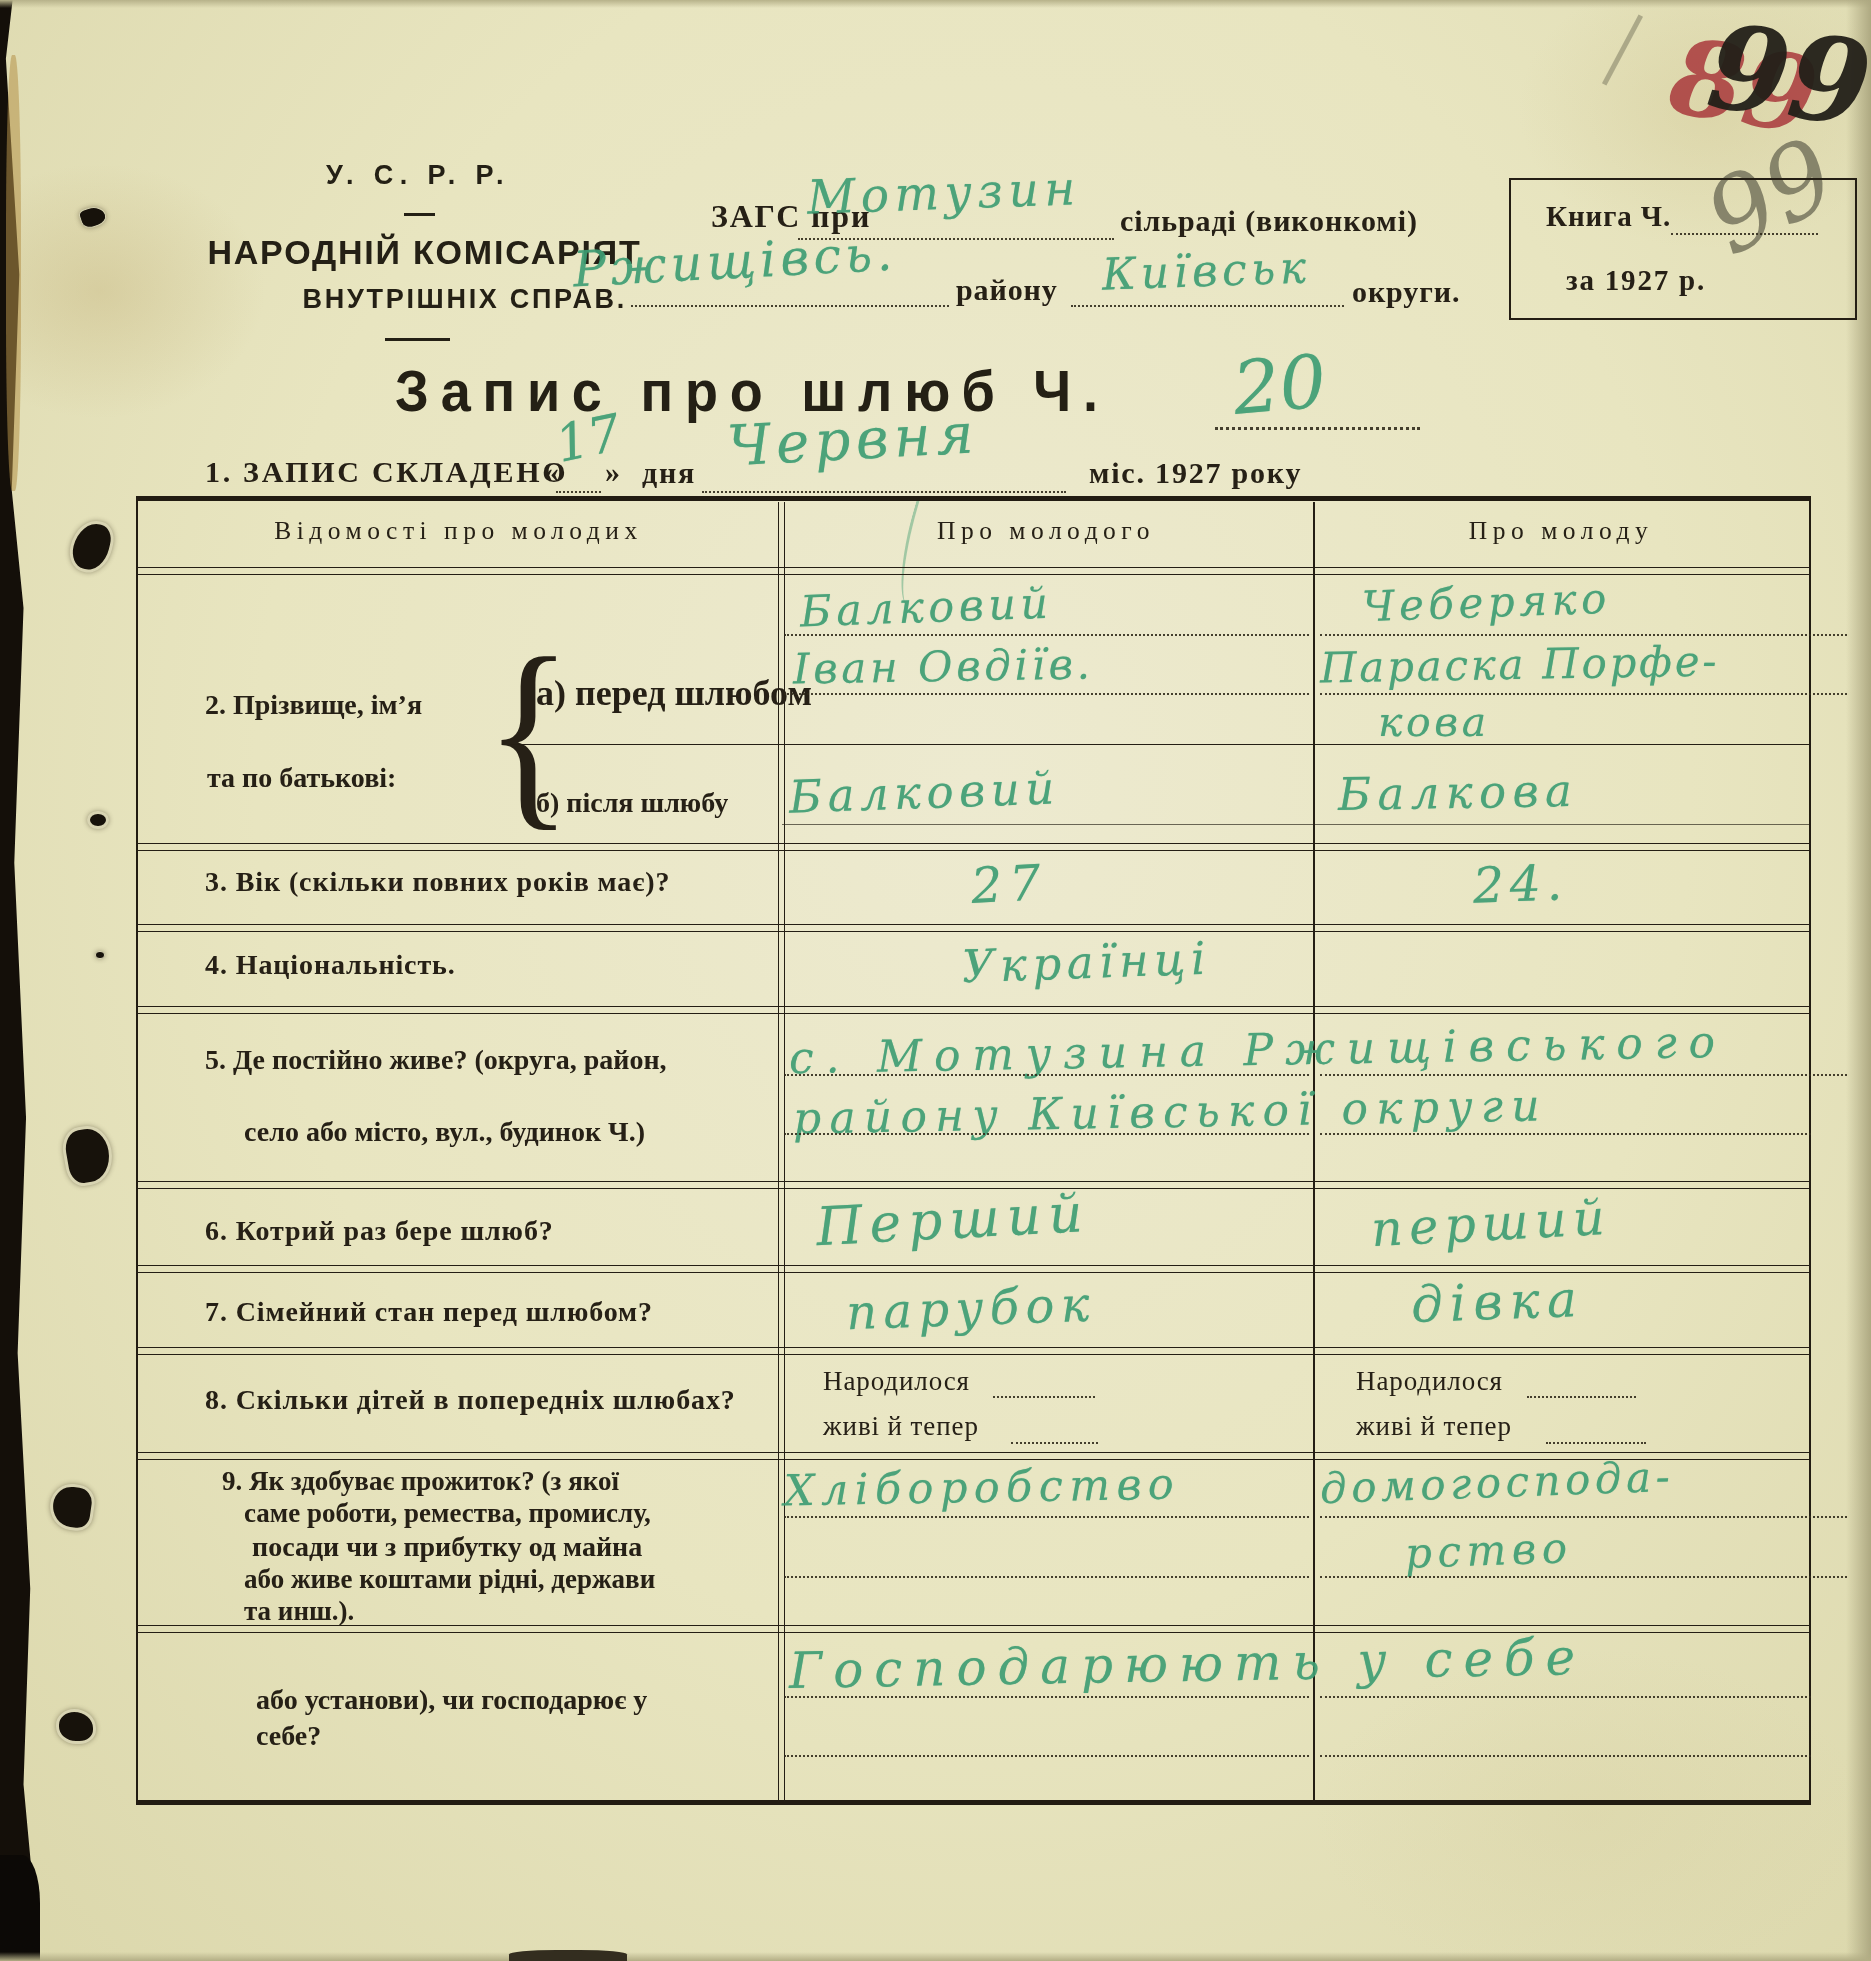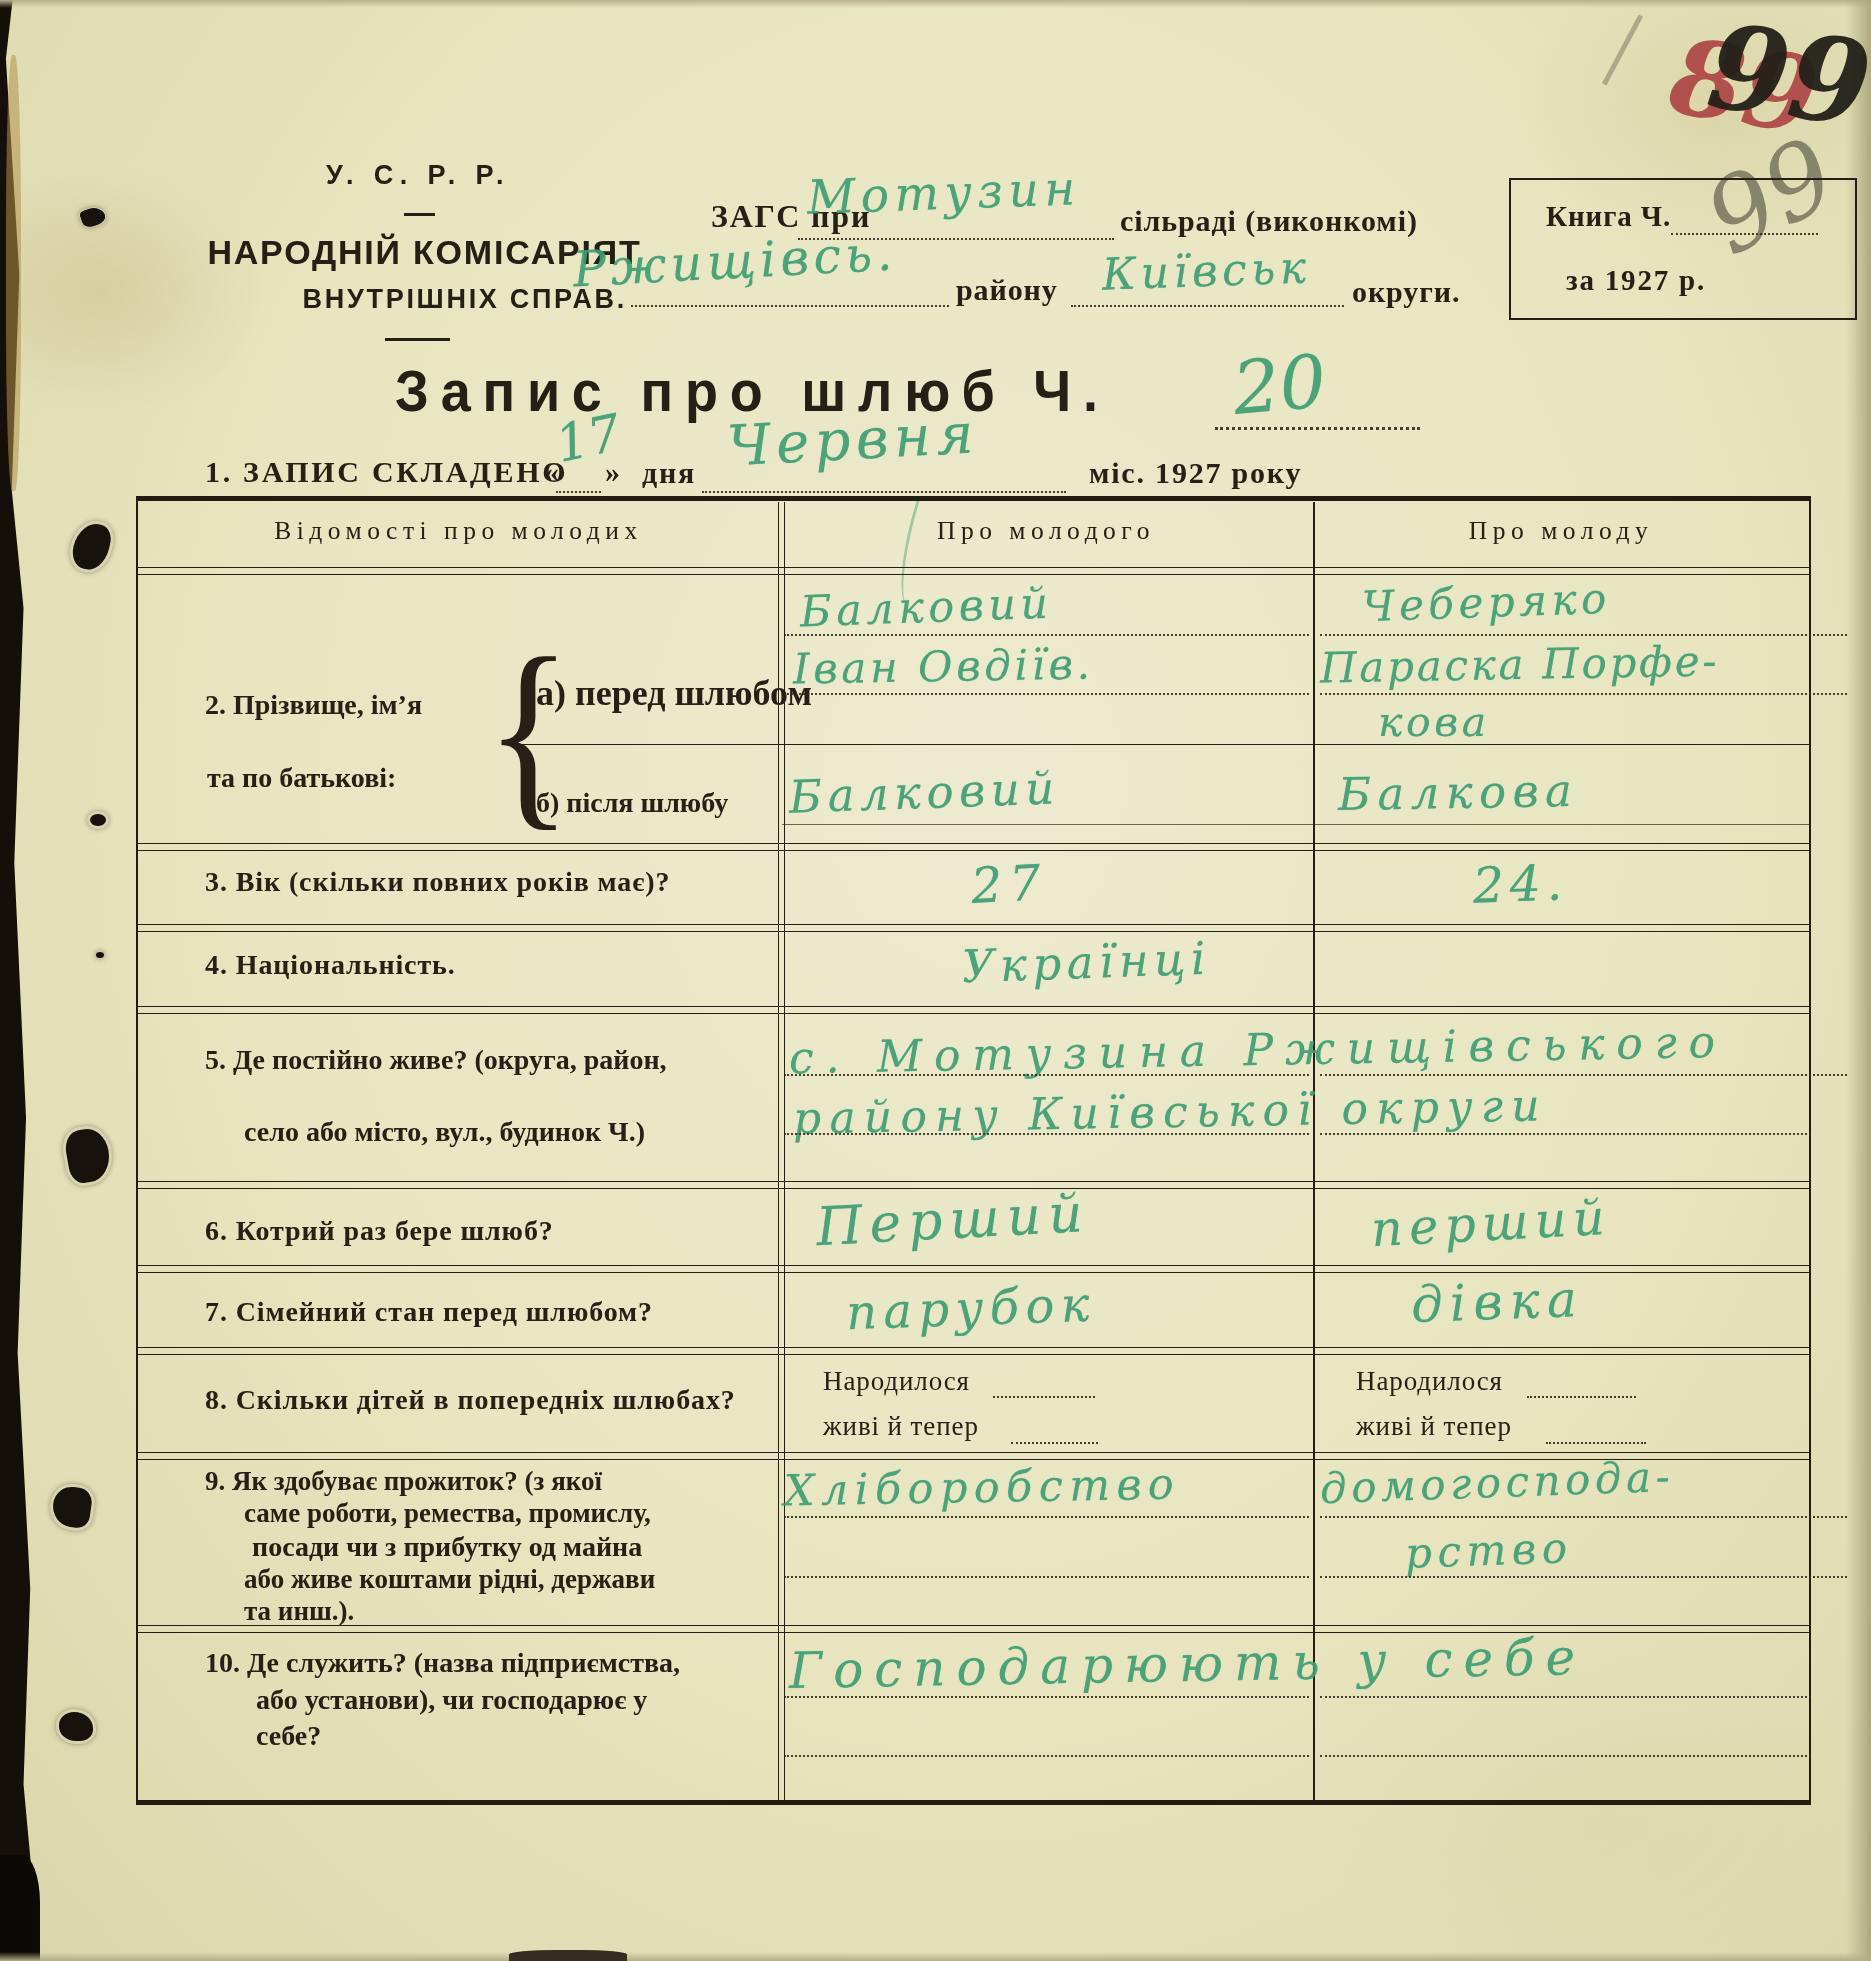--- a/index.html
+++ b/index.html
@@ -153,34 +153,33 @@
   <div class="printed" style="left:205px;top:1384px;font-size:28px;letter-spacing:0.9px;">8. Скільки дітей в попередніх шлюбах?</div>
   <div class="printed" style="left:823px;top:1366px;font-size:27px;font-weight:normal;letter-spacing:0.9px;">Народилося</div>
   <div class="dot" style="left:993px;top:1396px;width:102px;"></div>
   <div class="printed" style="left:823px;top:1411px;font-size:27px;font-weight:normal;letter-spacing:0.9px;">живі й тепер</div>
   <div class="dot" style="left:1011px;top:1442px;width:87px;"></div>
   <div class="printed" style="left:1356px;top:1366px;font-size:27px;font-weight:normal;letter-spacing:0.9px;">Народилося</div>
   <div class="dot" style="left:1527px;top:1396px;width:109px;"></div>
   <div class="printed" style="left:1356px;top:1411px;font-size:27px;font-weight:normal;letter-spacing:0.9px;">живі й тепер</div>
   <div class="dot" style="left:1546px;top:1442px;width:100px;"></div>
 
-  <div class="printed" style="left:205px;top:1466px;font-size:27px;">9. Як здобуває прожиток? (з якої</div>
+  <div class="printed" style="left:222px;top:1466px;font-size:27px;">9. Як здобуває прожиток? (з якої</div>
   <div class="printed" style="left:244px;top:1498px;font-size:27px;">саме роботи, ремества, промислу,</div>
   <div class="printed" style="left:252px;top:1531px;font-size:28px;">посади чи з прибутку од майна</div>
   <div class="printed" style="left:244px;top:1564px;font-size:27px;">або живе коштами рідні, держави</div>
   <div class="printed" style="left:244px;top:1596px;font-size:27px;">та инш.).</div>
   <div class="hand" style="left:784px;top:1462px;font-size:43px;letter-spacing:6.4px;transform:rotate(-1deg);">Хліборобство</div>
   <div class="dot" style="left:784px;top:1516px;width:525px;"></div>
   <div class="dot" style="left:1320px;top:1516px;width:527px;"></div>
   <div class="hand" style="left:1320px;top:1458px;font-size:42px;letter-spacing:4.5px;transform:rotate(-2deg);">домогоспода-</div>
   <div class="hand" style="left:1405px;top:1526px;font-size:42px;letter-spacing:5.5px;transform:rotate(-2deg);">рство</div>
   <div class="dot" style="left:784px;top:1576px;width:525px;"></div>
   <div class="dot" style="left:1320px;top:1576px;width:527px;"></div>
 
-  <div class="printed" style="left:205px;top:1647px;font-size:28px;">10. Де служить? (назва підприємства,</div>
   <div class="printed" style="left:256px;top:1684px;font-size:28px;">або установи), чи господарює у</div>
   <div class="printed" style="left:256px;top:1720px;font-size:28px;">себе?</div>
   <div class="hand" style="left:789px;top:1635px;font-size:50px;letter-spacing:11px;transform:rotate(-1deg);">Господарюють у себе</div>
   <div class="dot" style="left:784px;top:1696px;width:525px;"></div>
   <div class="dot" style="left:1320px;top:1696px;width:491px;"></div>
   <div class="dot" style="left:784px;top:1755px;width:525px;"></div>
   <div class="dot" style="left:1320px;top:1755px;width:491px;"></div>
 
 </div>
 

